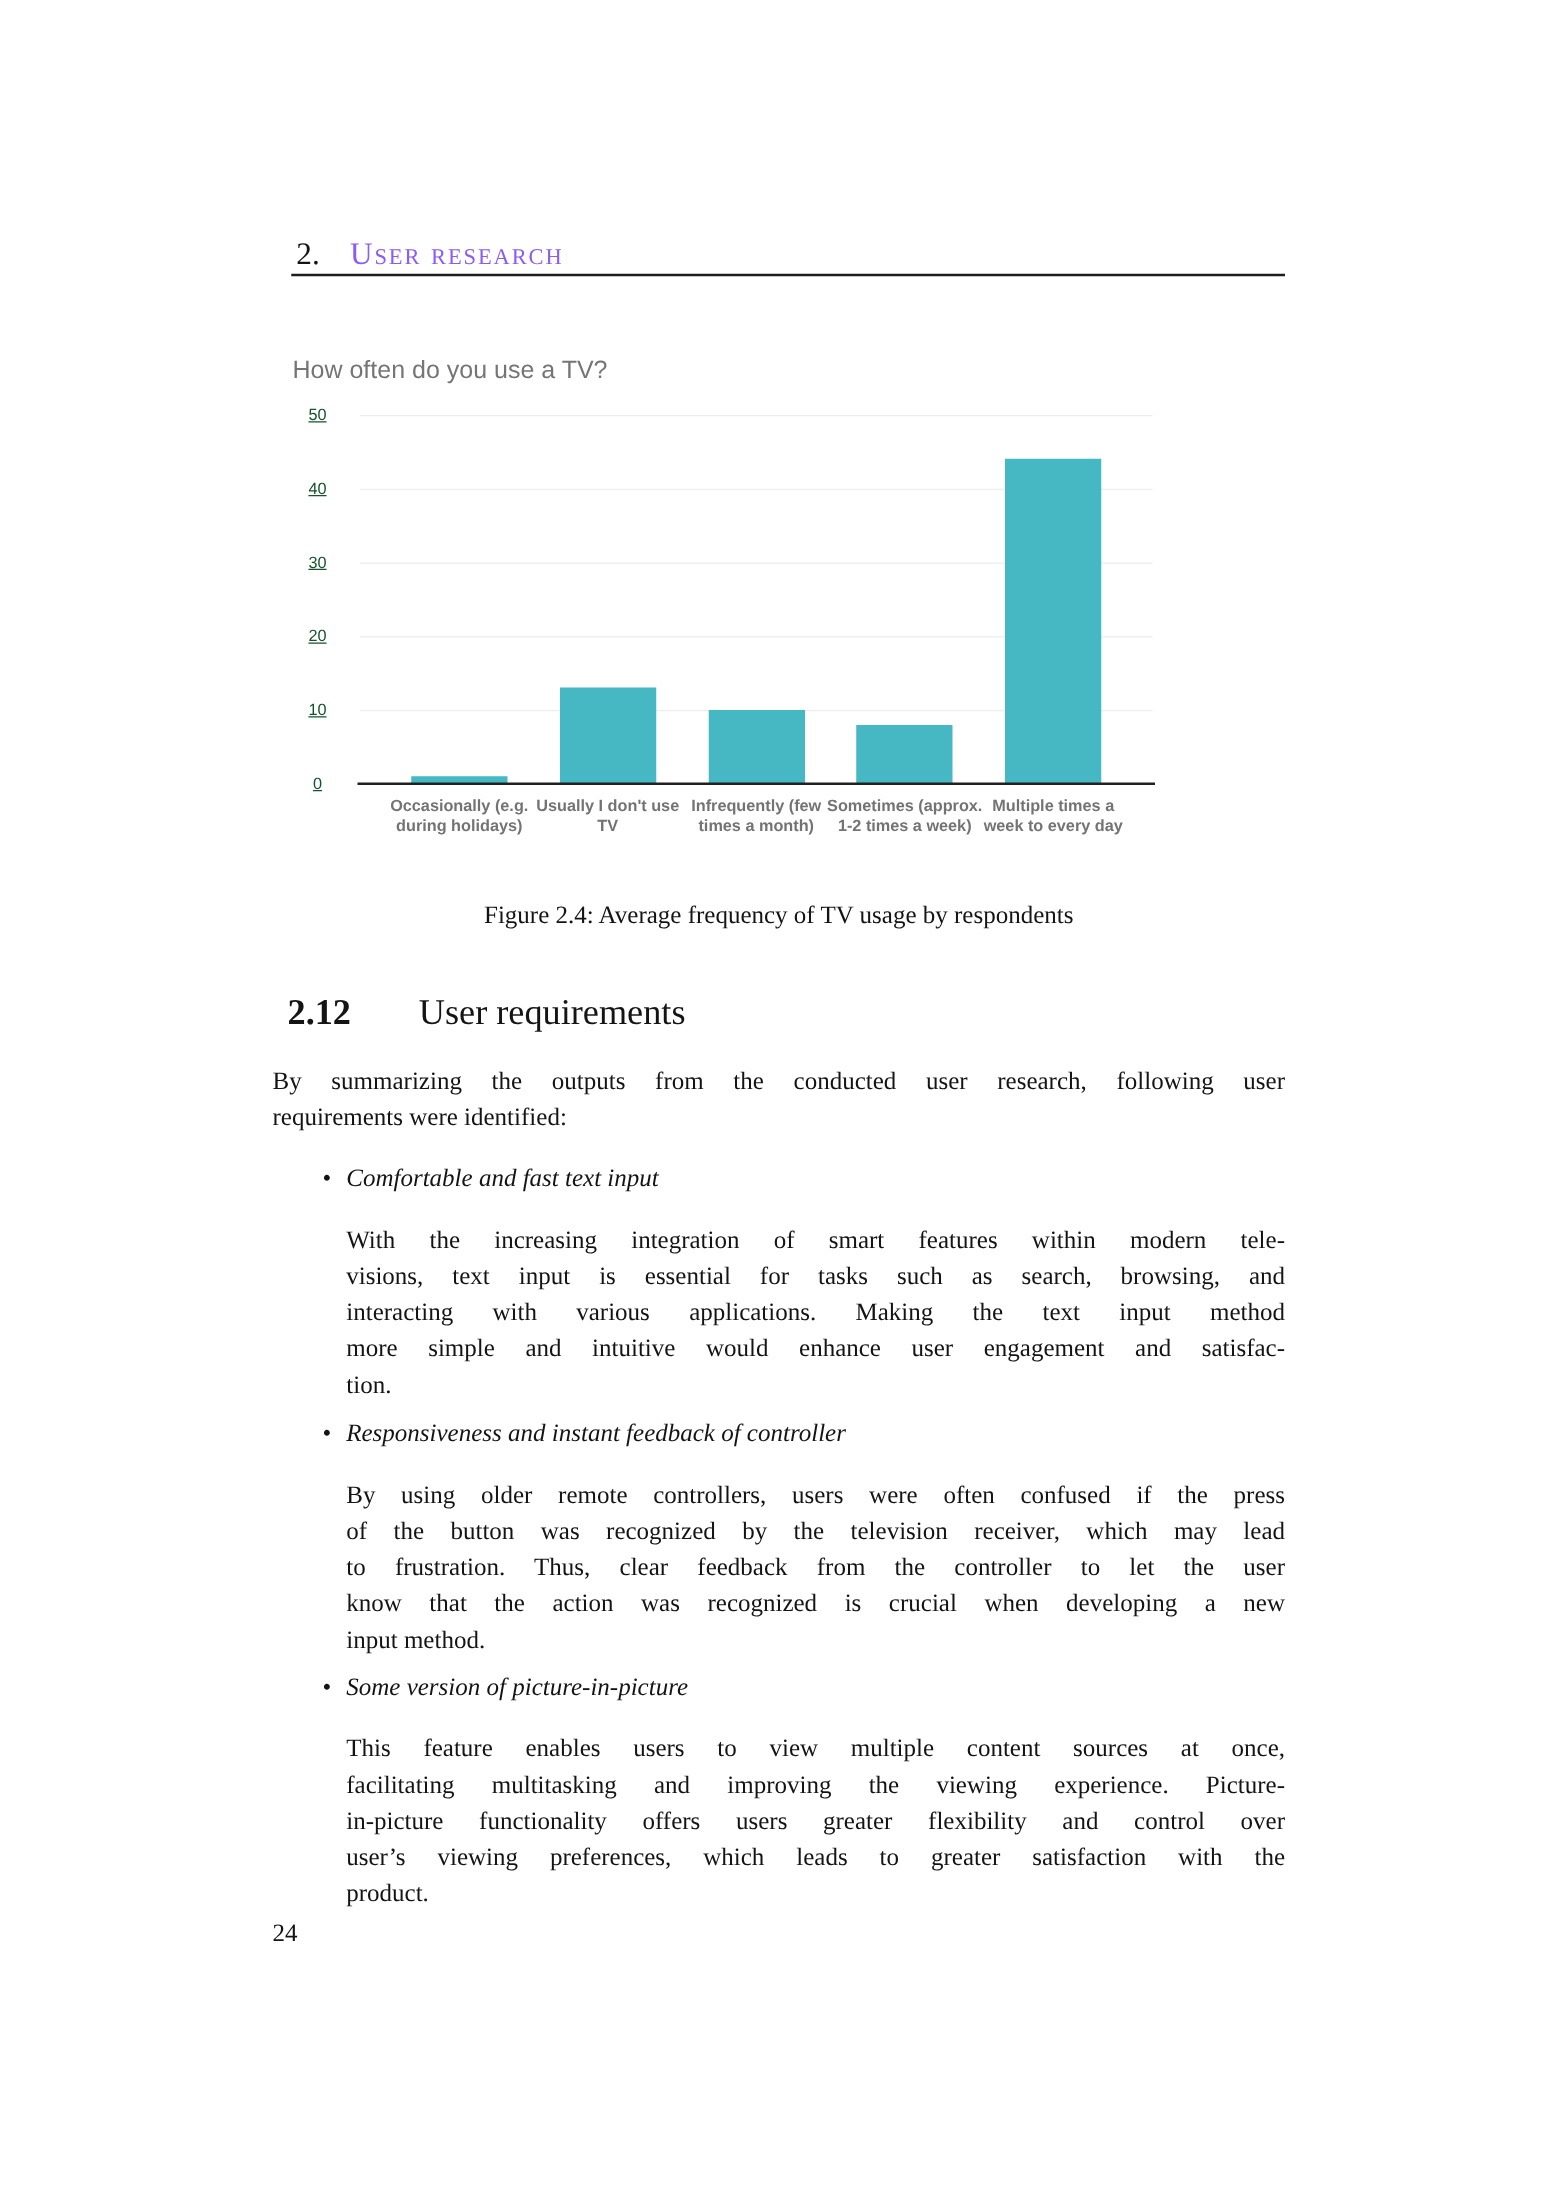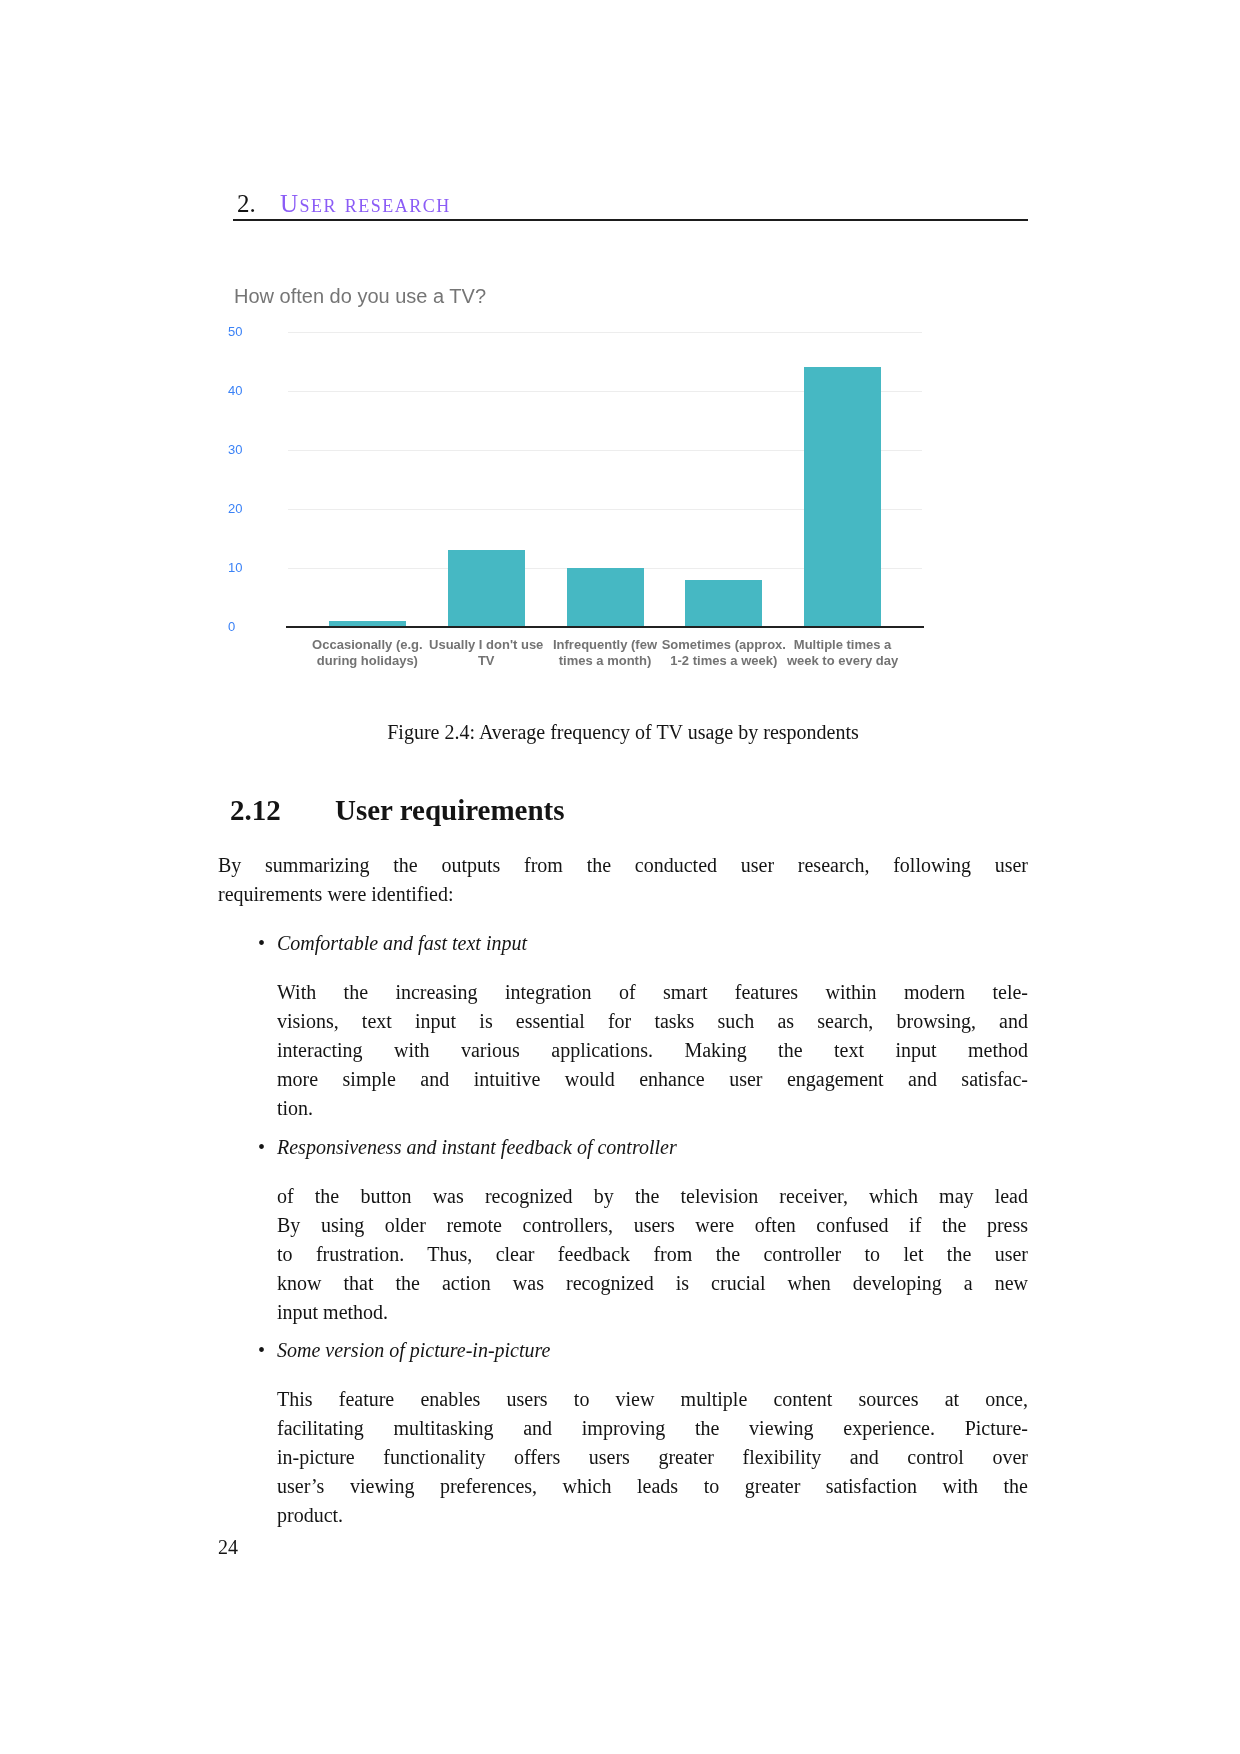--- a/index.html
+++ b/index.html
@@ -9,33 +9,33 @@
   }
   
   .chap-num { position:absolute; left:237px; top:190px; font-size:25px; color:#141414; }
   .chap-title { position:absolute; left:280px; top:190px; font-size:25px; font-variant:small-caps; letter-spacing:1.5px; color:#8b5cf6; }
   .head-rule { position:absolute; left:233px; top:219px; width:795px; height:2px; background:#1d1d1d; }
 
   
   .chart-title { position:absolute; left:234px; top:285px; font-family:"Liberation Sans", sans-serif; font-size:20px; color:#757575; }
   .gridline { position:absolute; left:288px; width:634px; height:1px; background:#ededed; }
   .axis-baseline { position:absolute; left:286px; width:638px; height:2px; background:#212121; }
-  .ytick { position:absolute; left:228px; width:52px; height:16px; text-align:left;
-           font-family:"Liberation Sans", sans-serif; font-size:13px; color:#3b82f6; }
+  .ytick { position:absolute; left:228px; width:52px; height:16px; text-align:center;
+           font-family:"Liberation Sans", sans-serif; font-size:13px; color:#14532d;text-decoration:underline; }
   .bar { position:absolute; }
   .xlabel { position:absolute; width:132px; text-align:center; font-family:"Liberation Sans", sans-serif;
             font-size:13px; line-height:16px; font-weight:bold; color:#737373; }
 
   
   .figure-caption { position:absolute; left:218px; top:718px; width:810px; text-align:center;
                     font-size:20px; line-height:29px; color:#141414; }
 
   
   .section-number { position:absolute; left:230px; top:793px; font-size:29px; font-weight:bold; line-height:34px; }
-  .section-title  { position:absolute; left:335px; top:793px; font-size:29px; font-weight:bold; line-height:34px; }
+  .section-title  { position:absolute; left:335px; top:793px; font-size:29px; font-weight:normal; line-height:34px; }
 
   
   .intro { position:absolute; left:218px; top:851px; width:810px; font-size:20px; line-height:29px; }
   .jline { text-align:justify; text-align-last:justify; white-space:normal; }
   .jline:last-child { text-align-last:left; }
 
   .bullet-item { position:absolute; left:258px; width:770px; }
   .bullet-marker { position:absolute; left:0; top:0; font-size:20px; line-height:29px; }
   .bullet-label-text { margin-left:19px; font-size:20px; line-height:29px;font-style:italic; }
   .bullet-para { margin-left:19px; width:751px; font-size:20px; line-height:29px; margin-top:20px; }
@@ -98,22 +98,22 @@
           <div class="jline">visions, text input is essential for tasks such as search, browsing, and</div>
           <div class="jline">interacting with various applications.  Making the text input method</div>
           <div class="jline">more simple and intuitive would enhance user engagement and satisfac-</div>
           <div class="jline">tion.</div>
         </div>
       </div>
       <div class="bullet-item" style="top: 1133px;">
         <span class="bullet-marker">•</span>
         <div class="bullet-label-text">Responsiveness and instant feedback of controller</div>
         <div class="bullet-para">
+          <div class="jline">By using older remote controllers, users were often confused if the press</div>
           <div class="jline">of the button was recognized by the television receiver, which may lead</div>
-          <div class="jline">By using older remote controllers, users were often confused if the press</div>
           <div class="jline">to frustration.  Thus, clear feedback from the controller to let the user</div>
           <div class="jline">know that the action was recognized is crucial when developing a new</div>
           <div class="jline">input method.</div>
         </div>
       </div>
       <div class="bullet-item" style="top: 1336px;">
         <span class="bullet-marker">•</span>
         <div class="bullet-label-text">Some version of picture-in-picture</div>
         <div class="bullet-para">
           <div class="jline">This feature enables users to view multiple content sources at once,</div>

